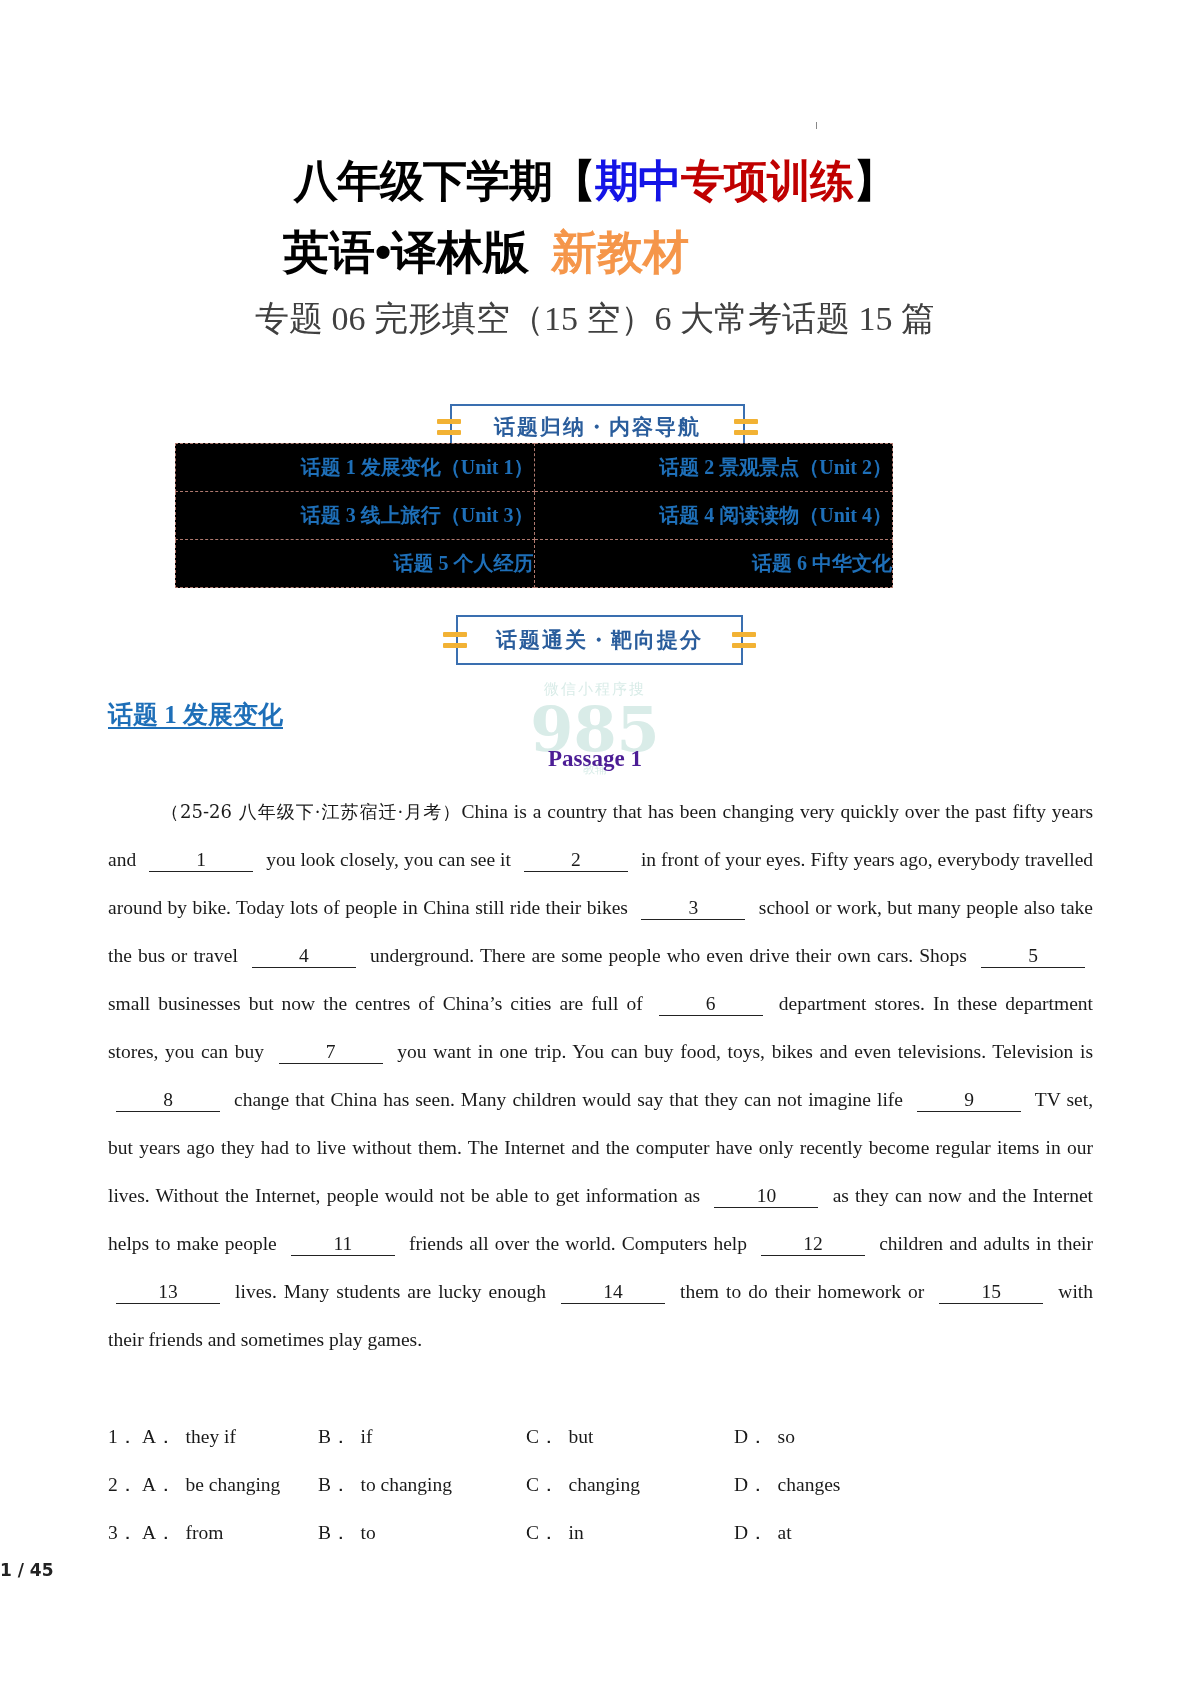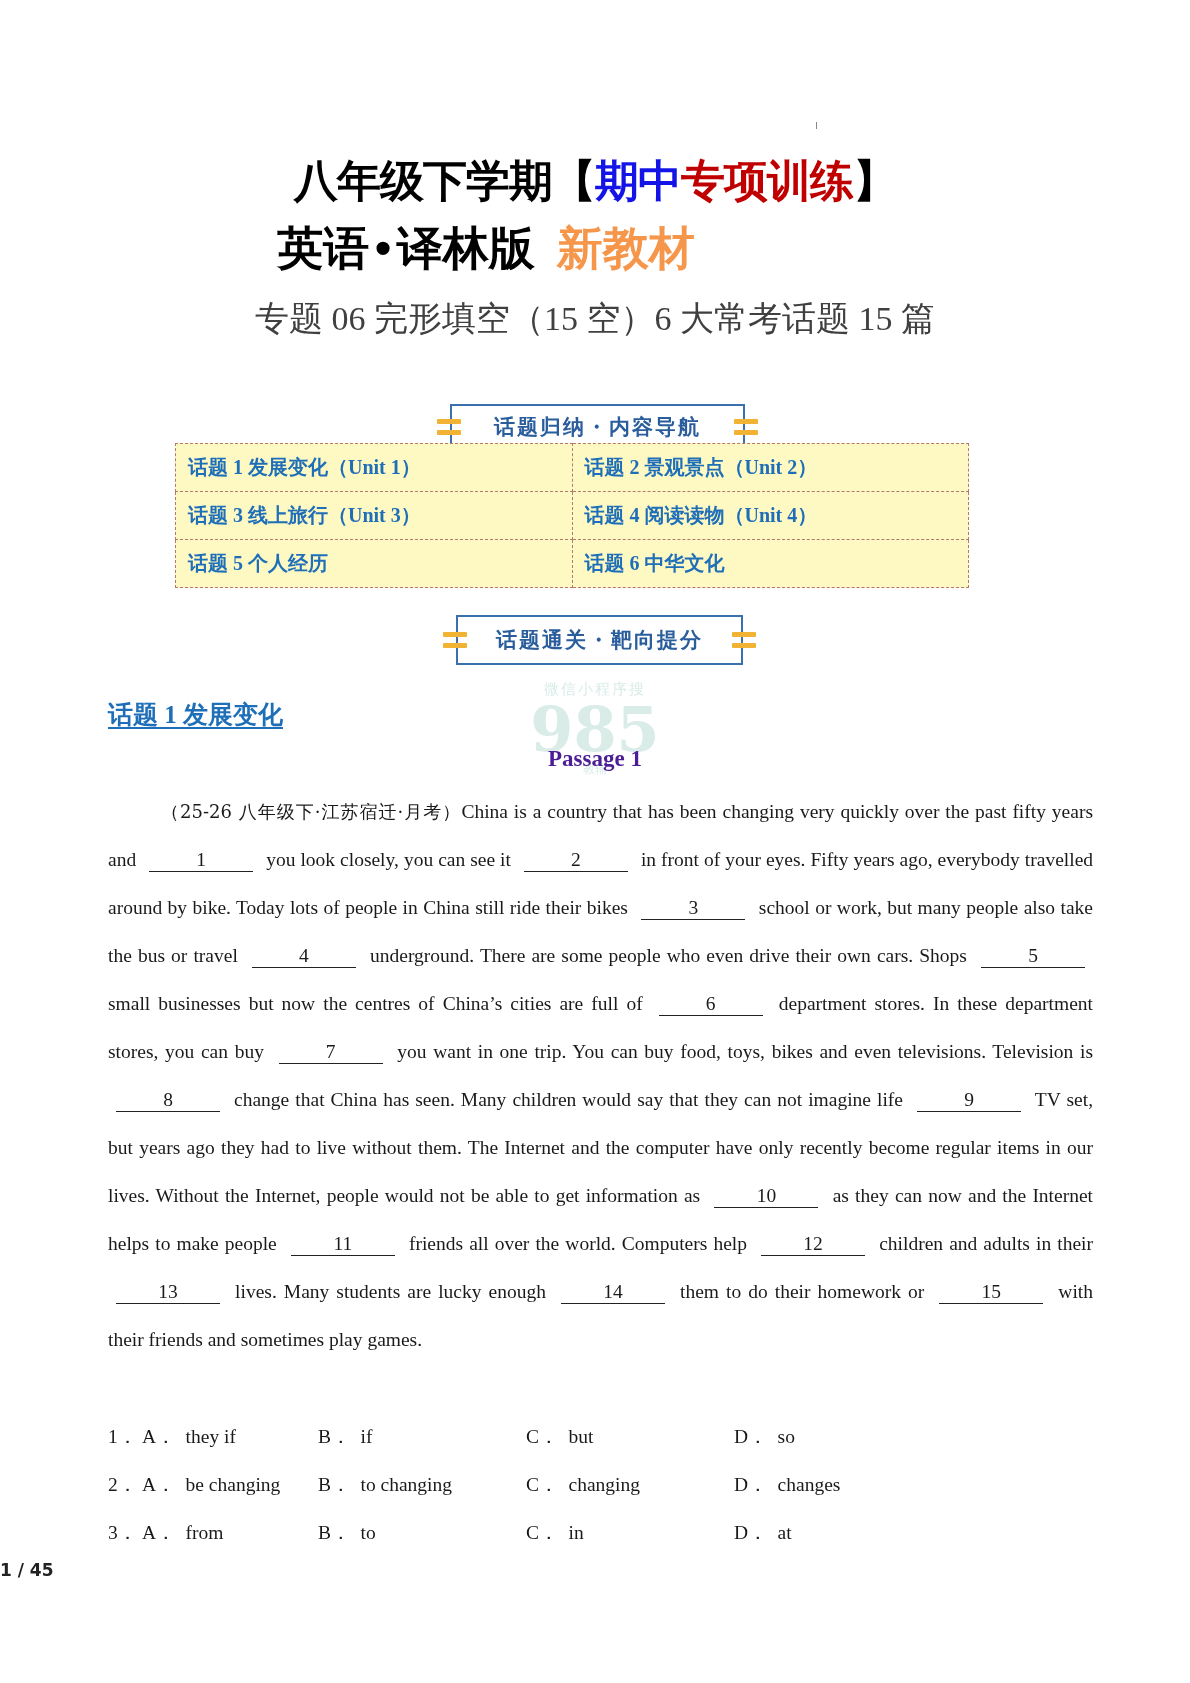--- a/index.html
+++ b/index.html
@@ -10,38 +10,38 @@
   .tick-mark { left: 816px; top: 122px; width: 1px; height: 7px; background: #888; }
 
   .main-title { left: 0; width: 1190px; top: 143px; text-align: center;
                 font-family: "DejaVu Sans", "Liberation Sans", sans-serif;
                 font-weight: bold; font-size: 44px; letter-spacing: -1px; line-height: 76px; }
   .main-title .blk { color: #000; }
   .main-title .blue { color: #1414e6; }
   .main-title .red { color: #c00000; }
 
   .subtitle { left: 0; width: 972px; top: 222px; text-align: center;
-              font-family: Liberation Mono, monospace;
+              font-family: Liberation Sans, sans-serif;
               font-weight: bold; font-size: 46px; line-height: 60px; }
   .subtitle .blk { color: #000; }
   .subtitle .orange { color: #f5964a; margin-left: 22px; }
 
   .topic-line { left: 0; width: 1190px; top: 296px; text-align: center;
                 font-family: "Liberation Serif", "DejaVu Serif", serif;
                 font-weight: normal; font-size: 34px; line-height: 46px; color: #404040; }
 
   .nav-box { border: 2px solid #3a6fb0; background: #fff; display: flex; align-items: center;
              justify-content: center; box-sizing: border-box;
              font-family: "DejaVu Sans", "Liberation Sans", sans-serif;
              font-weight: bold; font-size: 21px; color: #2a5d9c; letter-spacing: 2px; }
   .nav-deco { width: 24px; height: 16px; display: flex; flex-direction: column; justify-content: space-between; }
   .nav-deco span { display: block; height: 5px; background: #f2b234; border-radius: 1px; }
 
-  .topic-table { left: 175px; top: 443px; width: 794px; border-collapse: collapse;
-                 background: #fef9c3; }
+  .topic-table { left: 175px; top: 443px; width: 718px; border-collapse: collapse;
+                 background: #000000; text-align: right; }
   .topic-table td { border: 1.5px dashed #b07a70; height: 48px; padding: 0 0 0 12px;
                     width: 50%; box-sizing: border-box;
                     font-family: "Liberation Serif", "DejaVu Serif", serif;
                     font-weight: bold; font-size: 20px; color: #1e6fb8; }
 
   .section-heading { left: 108px; top: 698px; font-family: "Liberation Serif", "DejaVu Serif", serif;
                      font-weight: bold; font-size: 25px; color: #1e6fb8;
                      text-decoration: underline; text-decoration-thickness: 2px; text-underline-offset: 4px; }
 
   .watermark { left: 490px; top: 680px; width: 210px; height: 120px; color: #d9ece8; text-align: center;

